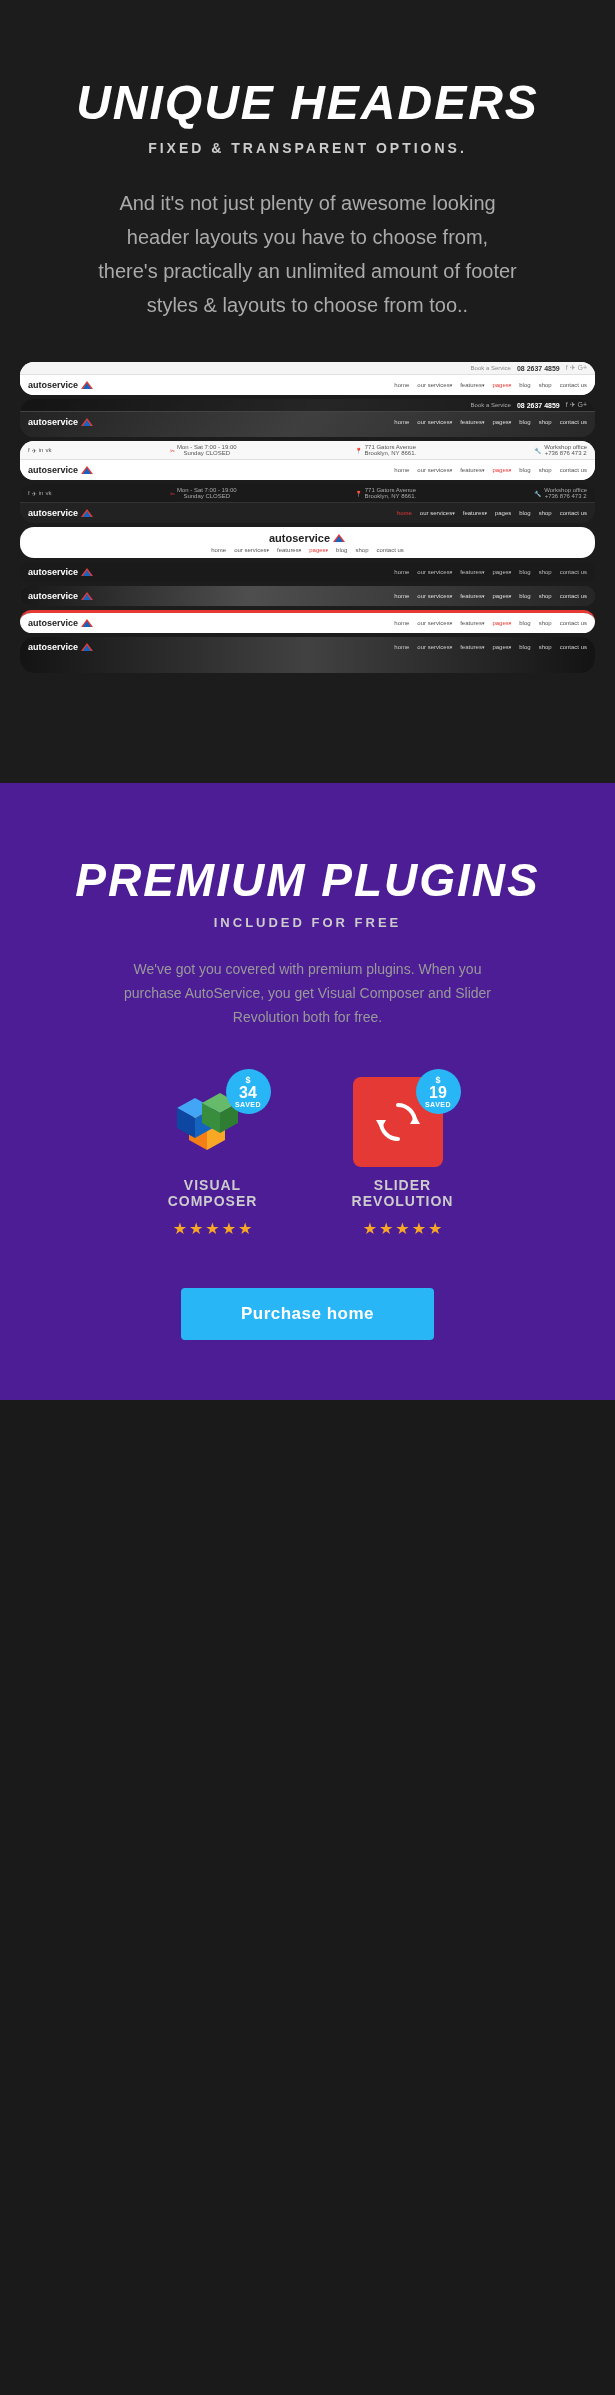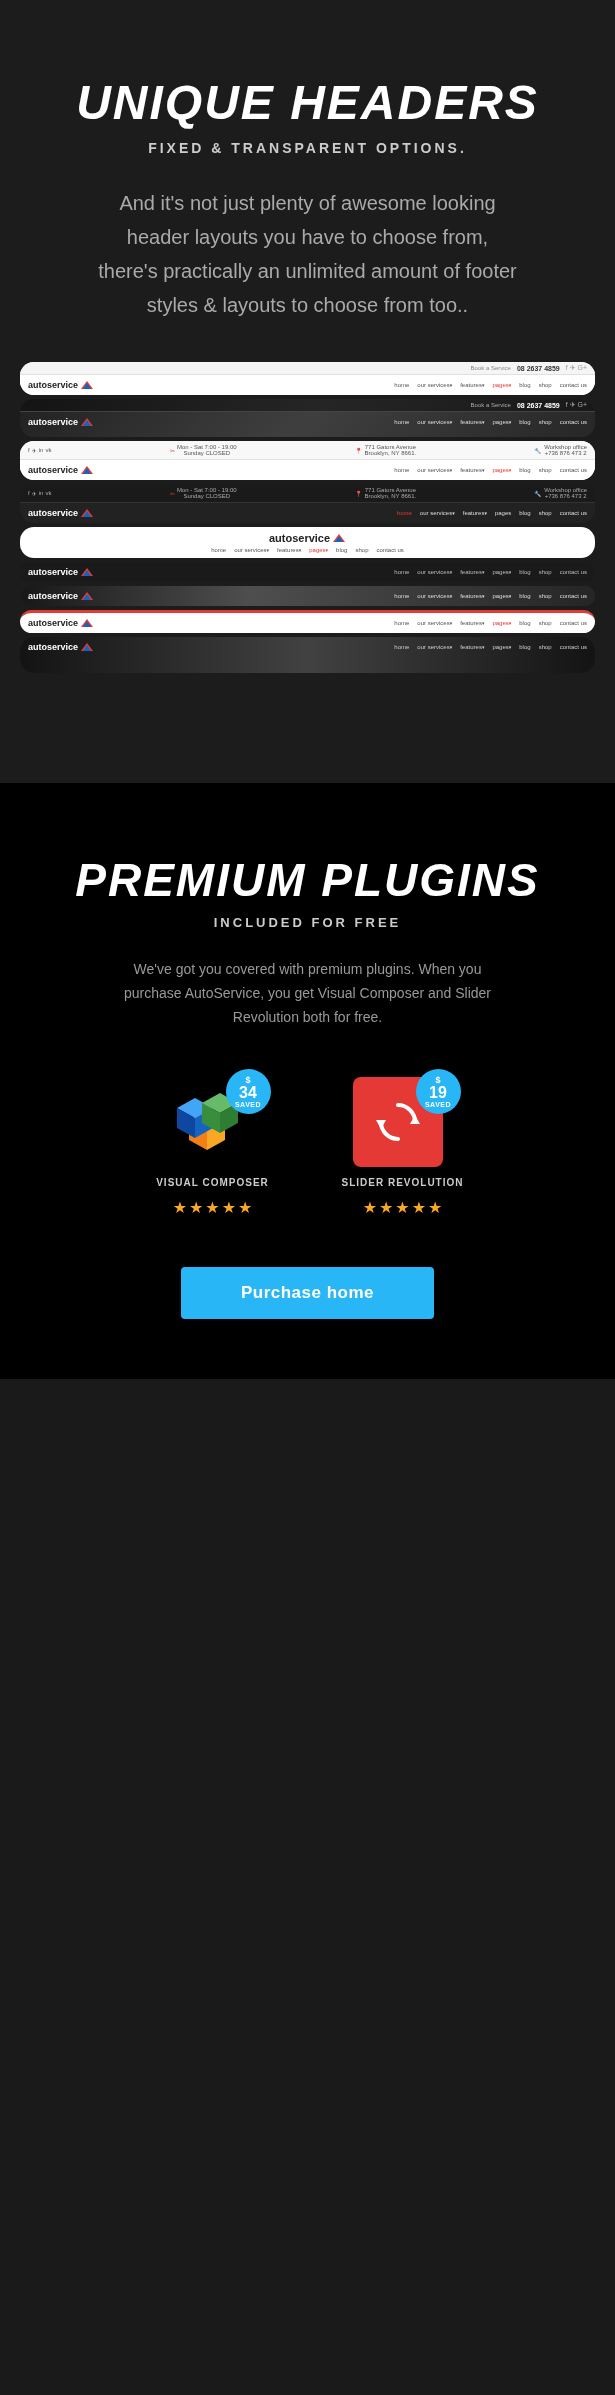--- a/index.html
+++ b/index.html
@@ -141,21 +141,21 @@
     .hp-img-bg .hp-nav {
       background: transparent;
       position: relative;
       z-index: 2;
     }
     .hp-img-bg .hp-logo { color: #fff; }
     .hp-img-bg .hp-menu { color: #ddd; }
 
     
     .section-plugins {
-      background: #000000;
+      background: #4c1d95;
       padding: 70px 20px 60px;
       text-align: center;
     }
     .section-plugins h2 {
       font-size: 46px;
       font-weight: 900;
       text-transform: uppercase;
       color: #fff;
       letter-spacing: 2px;
       font-style: italic;
@@ -233,21 +233,21 @@
       font-size: 16px;
       font-weight: 700;
       line-height: 1;
     }
     .savings-badge .saved-text {
       font-size: 7px;
       letter-spacing: 0.5px;
       text-transform: uppercase;
     }
     .plugin-name {
-      font-size: 10px;
+      font-size: 14px;
       color: #ccc;
       letter-spacing: 1px;
       text-transform: uppercase;
       font-weight: 600;
     }
     .stars {
       display: flex;
       gap: 2px;
       color: #f9a825;
       font-size: 16px;

